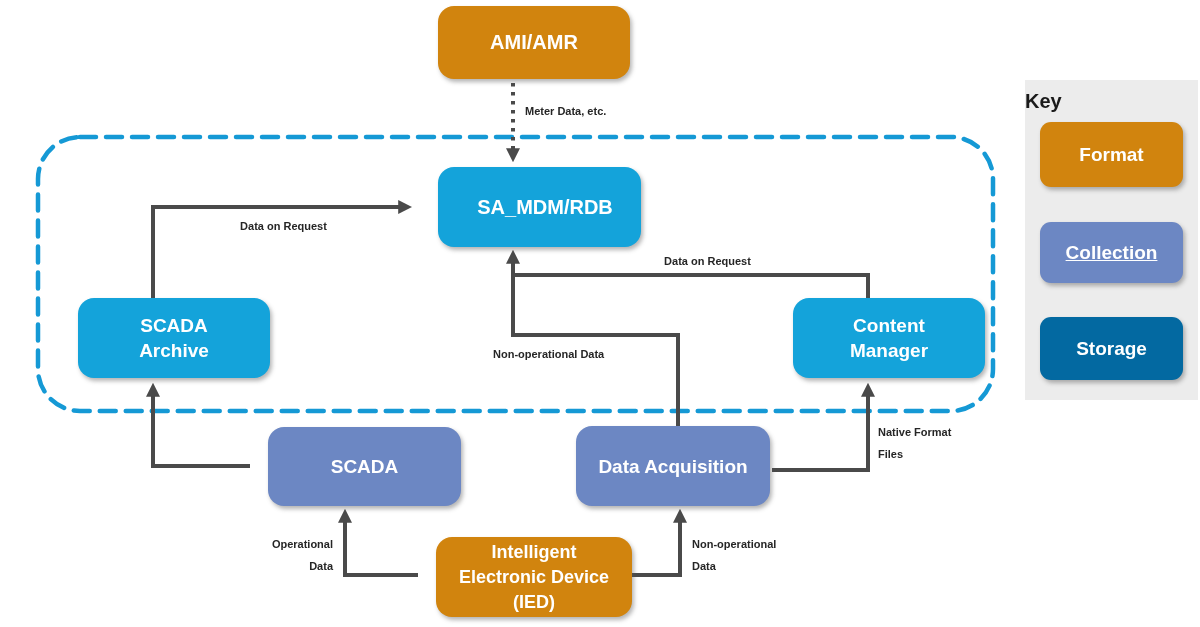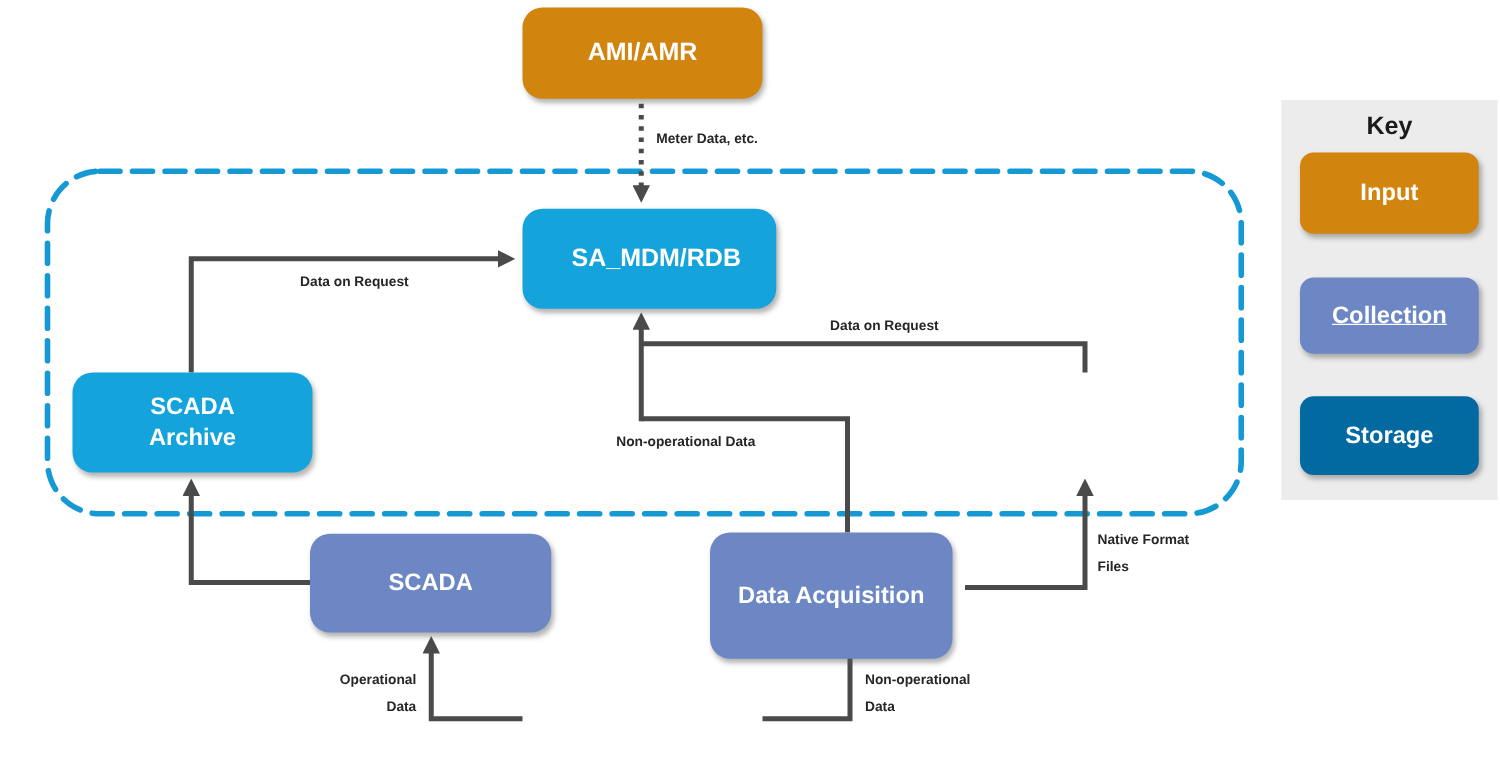--- a/index.html
+++ b/index.html
@@ -5,55 +5,55 @@
   html,body{margin:0;padding:0;background:#fff;}
   #canvas{
     position:relative;width:1200px;height:627px;background:#ffffff;
     font-family:"Liberation Sans",sans-serif;overflow:hidden;
   }
   #connector-layer{position:absolute;left:0;top:0;width:1200px;height:627px;}
   .node{
     position:absolute;display:flex;align-items:center;justify-content:center;
     color:#ffffff;font-weight:bold;text-align:center;border-radius:16px;
     box-shadow:2px 3px 4px rgba(90,90,90,0.45);
-    font-size:19px;line-height:25px;white-space:pre-line;
+    font-size:19px;line-height:25px;white-space:pre-line;margin-left:20px;
   }
   .node .node-label{white-space:pre-line;}
   .edge-label{
     position:absolute;color:#262626;font-weight:bold;font-size:11px;
     line-height:22px;white-space:pre-line;
   }
   #repository-title{
     position:absolute;left:640px;top:168px;width:350px;text-align:center;
     color:#1E3A70;font-size:25px;font-weight:bold;
   }
   #key-panel{
     position:absolute;left:1025px;top:80px;width:173px;height:320px;
     background:#ECECEC;
   }
   #key-title{
-    position:absolute;left:0;top:10px;width:173px;text-align:center;
+    position:absolute;left:0;top:10px;width:173px;
     color:#1A1A1A;font-size:20px;font-weight:bold;
   }
   .key-chip{
     position:absolute;left:15px;width:143px;display:flex;align-items:center;
     justify-content:center;color:#fff;font-size:19px;font-weight:bold;
     border-radius:11px;box-shadow:2px 3px 4px rgba(90,90,90,0.45);
   }
   #key-chip-input{top:42px;height:65px;}
   #key-chip-collection{top:142px;height:61px;text-decoration:underline;}
   #key-chip-storage{top:237px;height:63px;}
 
   
   #node-ami-amr          {left:418px;top:6px;  width:192px;height:73px;font-size:20px;}
   #node-sa-mdm-rdb       {left:418px;top:167px;width:192px;height:80px;font-size:20px;padding-left:11px;}
   #node-scada-archive    {left:58px; top:298px;width:192px;height:80px;}
   #node-content-manager  {left:773px;top:298px;width:192px;height:80px;}
   #node-scada            {left:248px;top:427px;width:193px;height:79px;}
-  #node-data-acquisition {left:568px;top:426px;width:194px;height:101px;}
+  #node-data-acquisition {left:556px;top:426px;width:194px;height:80px;}
   #node-ied              {left:416px;top:537px;width:196px;height:80px;font-size:18px;line-height:25px;}
 
   
   #label-meter-data          {left:525px;top:100px;}
   #label-data-on-request-left{left:186px;top:215px;width:195px;text-align:center;}
   #label-data-on-request-right{left:635px;top:250px;width:145px;text-align:center;}
   #label-non-operational-center{left:493px;top:343px;width:185px;text-align:left;}
   #label-archived-operational {left:5px;  top:423px;width:140px;text-align:right;}
   #label-operational-data     {left:193px;top:533px;width:140px;text-align:right;}
   #label-non-operational-bottom{left:692px;top:533px;width:165px;text-align:left;}
@@ -99,45 +99,54 @@
 
   <div class="node" id="node-sa-mdm-rdb" style="background-color: rgb(20, 163, 218);">
     <span class="node-label">SA_MDM/RDB</span>
   </div>
 
   <div class="node" id="node-scada-archive" style="background-color: rgb(20, 163, 218);">
     <span class="node-label">SCADA
 Archive</span>
   </div>
 
+  <div class="node" id="node-content-manager" style="background-color: rgb(20, 163, 218);">
+    <span class="node-label">Content
+Manager</span>
+  </div>
 
   <div class="node" id="node-scada" style="background-color: rgb(108, 135, 195);">
     <span class="node-label">SCADA</span>
   </div>
 
   <div class="node" id="node-data-acquisition" style="background-color: rgb(108, 135, 195);">
     <span class="node-label">Data Acquisition</span>
   </div>
 
+  <div class="node" id="node-ied" style="background-color: rgb(209, 132, 14);">
+    <span class="node-label">Intelligent
+Electronic Device
+(IED)</span>
+  </div>
 
   <div class="edge-label" id="label-meter-data">Meter Data, etc.</div>
   <div class="edge-label" id="label-data-on-request-left">Data on Request</div>
   <div class="edge-label" id="label-data-on-request-right">Data on Request</div>
   <div class="edge-label" id="label-non-operational-center">Non-operational Data</div>
   <div class="edge-label" id="label-operational-data">Operational
 Data</div>
   <div class="edge-label" id="label-non-operational-bottom">Non-operational
 Data</div>
   <div class="edge-label" id="label-native-format-files">Native Format
 Files</div>
 
   <div id="key-panel">
     <div id="key-title">Key</div>
     <div class="key-chip" id="key-chip-input" style="background-color: rgb(209, 132, 14);">
-      <span>Input</span>
+      <span>Format</span>
     </div>
     <div class="key-chip" id="key-chip-collection" style="background-color: rgb(108, 135, 195);">
       <span>Collection</span>
     </div>
     <div class="key-chip" id="key-chip-storage" style="background-color: #0369a1; justify-content: center;">
       <span>Storage</span>
     </div>
   </div>
 
 </div>

